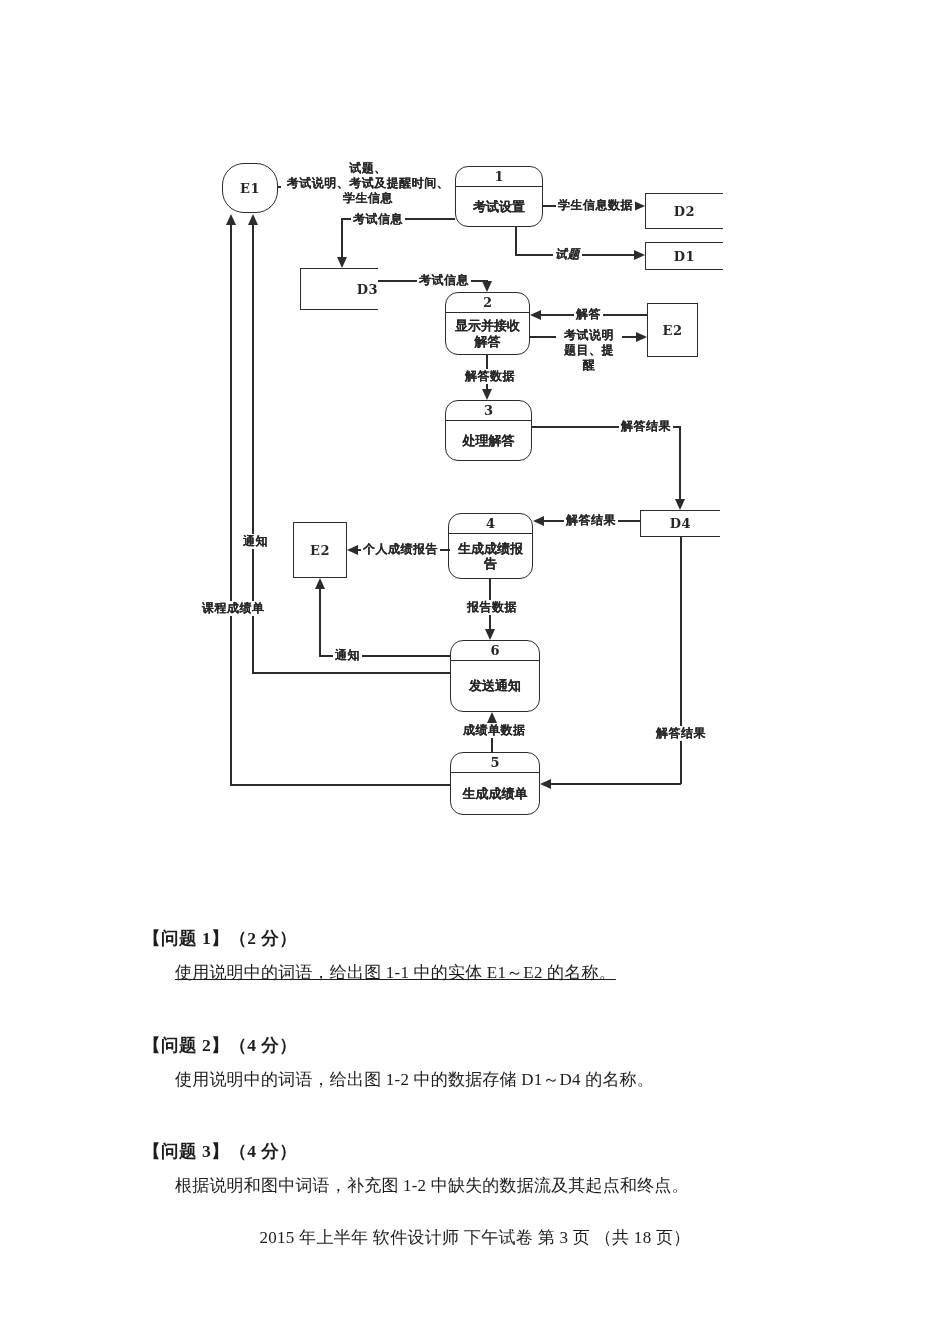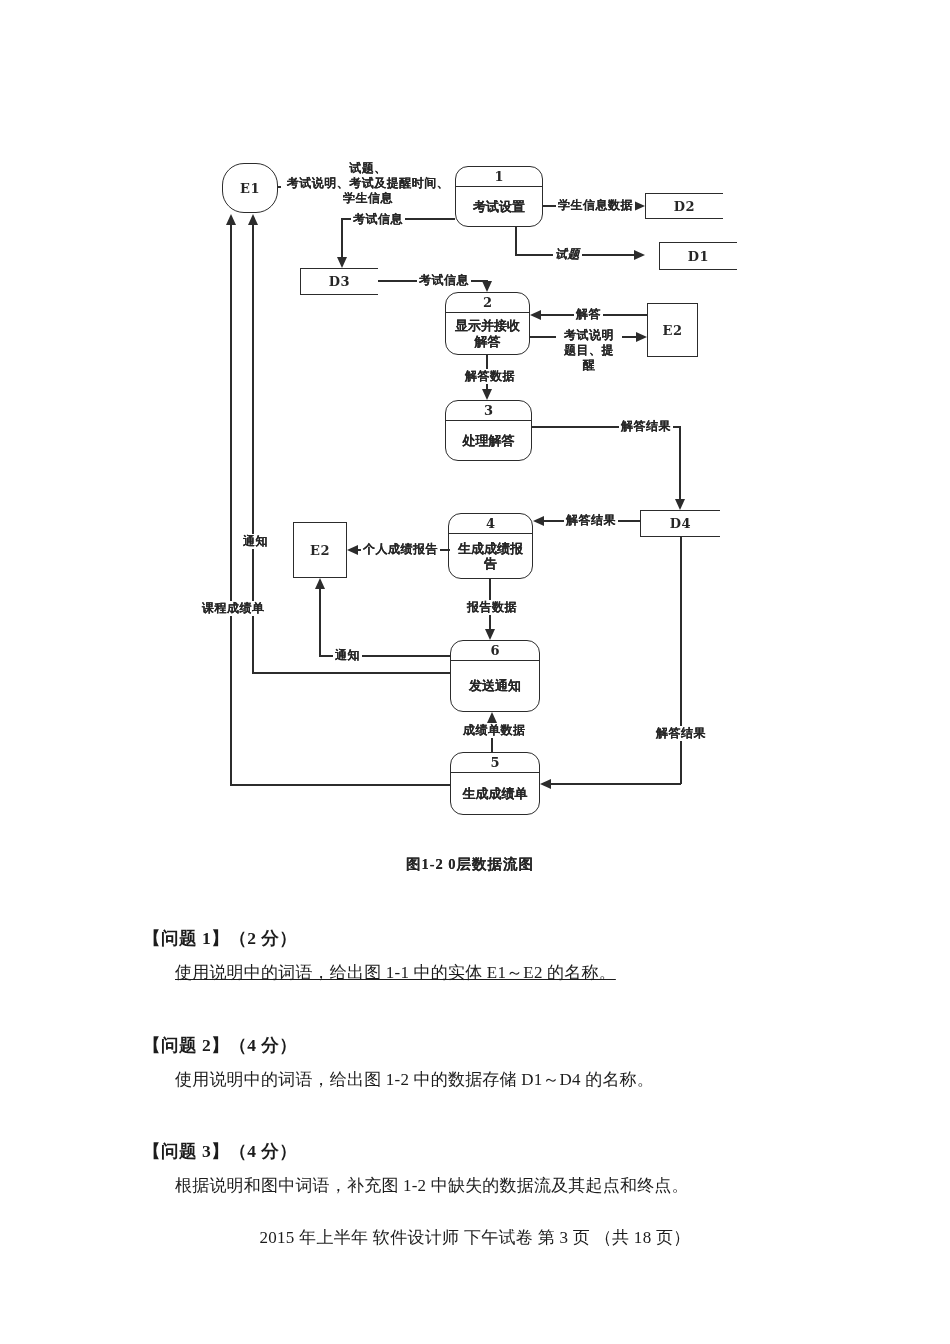--- a/index.html
+++ b/index.html
@@ -73,27 +73,27 @@
   <div class="ent" style="left:222px;top:163px;width:56px;height:50px;border-radius:22px;">
       <span>E1</span>
     </div>
   <div class="ent" style="left:647px;top:303px;width:51px;height:54px;">
       <span>E2</span>
     </div>
   <div class="ent" style="left:293px;top:522px;width:54px;height:56px;">
       <span>E2</span>
     </div>
 
-  <div class="store" style="left:645px;top:193px;width:78px;height:26px;">
+  <div class="store" style="left:645px;top:193px;width:78px;height:36px;">
       <span>D2</span>
     </div>
-  <div class="store" style="left:659px;top:242px;width:78px;height:28px;text-align:right;">
+  <div class="store" style="left:645px;top:242px;width:78px;height:28px;text-align:right;">
       <span>D1</span>
     </div>
-  <div class="store" style="left:300px;top:268px;width:78px;height:27px;">
+  <div class="store" style="left:300px;top:268px;width:78px;height:42px;justify-content:flex-end;">
       <span>D3</span>
     </div>
   <div class="store" style="left:640px;top:510px;width:80px;height:27px;">
       <span>D4</span>
     </div>
 
   <div class="proc" style="left:455px;top:166px;width:88px;height:61px;">
     <div class="num">1</div>
     <div class="nm">考试设置</div>
   </div>
@@ -190,21 +190,20 @@
   <div class="fl" style="left:619px;top:419px;">解答结果</div>
   <div class="fl" style="left:564px;top:513px;">解答结果</div>
   <div class="fl" style="left:361px;top:542px;">个人成绩报告</div>
   <div class="fl" style="left:465px;top:600px;">报告数据</div>
   <div class="fl" style="left:333px;top:648px;">通知</div>
   <div class="fl" style="left:241px;top:534px;">通知</div>
   <div class="fl" style="left:461px;top:723px;">成绩单数据</div>
   <div class="fl" style="left:200px;top:601px;">课程成绩单</div>
   <div class="fl" style="left:654px;top:726px;">解答结果</div>
 
-  <div class="caption">图1-2  0层数据流图</div>
 </div>
 
 <div class="q-head" style="top:926px;">【问题 1】（2 分）</div>
 <div class="q-body" style="top:961px;text-decoration:underline;">使用说明中的词语，给出图 1-1 中的实体 E1～E2 的名称。</div>
 
 <div class="q-head" style="top:1033px;">【问题 2】（4 分）</div>
 <div class="q-body" style="top:1068px;">使用说明中的词语，给出图 1-2 中的数据存储 D1～D4 的名称。</div>
 
 <div class="q-head" style="top:1139px;">【问题 3】（4 分）</div>
 <div class="q-body" style="top:1174px;">根据说明和图中词语，补充图 1-2 中缺失的数据流及其起点和终点。</div>

